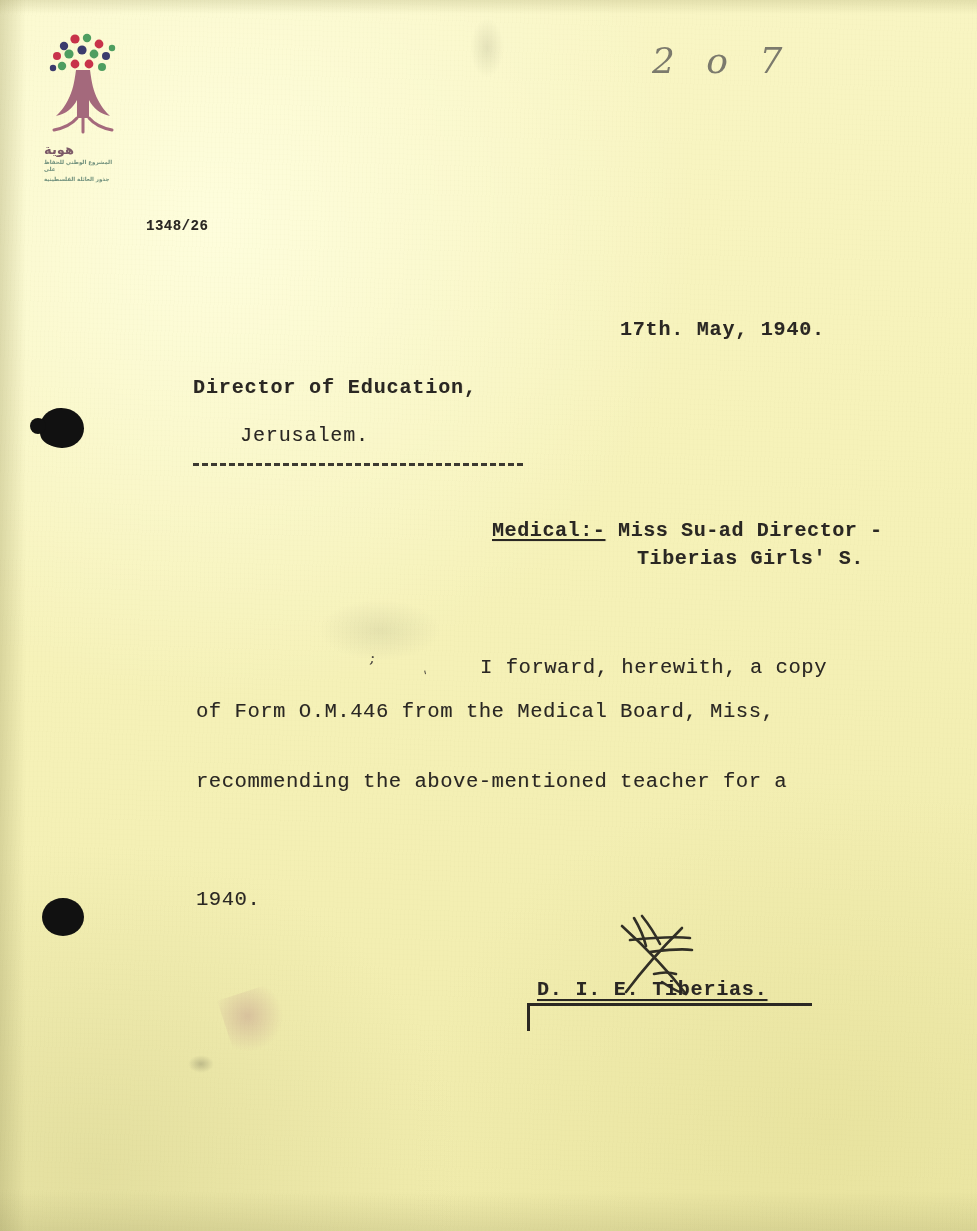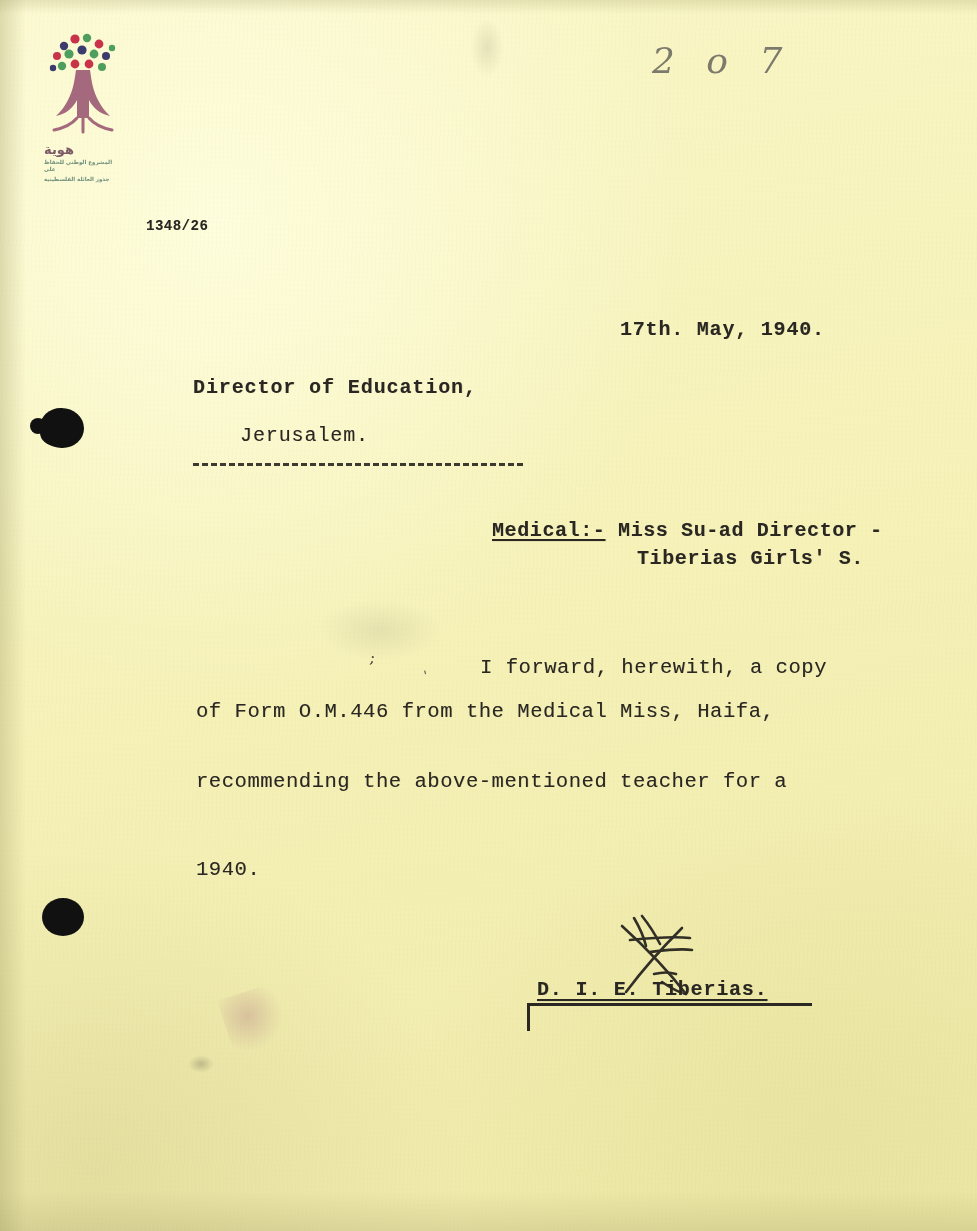--- a/index.html
+++ b/index.html
@@ -144,21 +144,21 @@
   }
   .body-line {
     font-size: 20.5px;
     letter-spacing: 0.55px;
     left: 196px;
   }
   #body-l1 { top: 645px; left: 480px; margin-top: 11px; }
   #body-l2 { top: 700px; }
   #body-l3 { top: 770px; }
   #body-l4 { top: 810px; }
-  #body-l5 { top: 858px; }
+  #body-l5 { top: 888px; }
 
   #signature-name {
     left: 537px;
     top: 978px;
     font-size: 20px;
     font-weight: bold;
     letter-spacing: 0.8px;
     text-decoration: underline;
     text-decoration-thickness: 2px;
     text-underline-offset: 4px;
@@ -325,21 +325,21 @@
   <div class="typed" id="addr-line2">Jerusalem.</div>
   <div id="addr-rule"></div>
 
   <div class="typed" id="subject-label"><span class="ul">Medical:-</span> <span>Miss Su-ad Director -</span></div>
   <div class="typed" id="subject-line2">Tiberias Girls' S.</div>
 
   <div class="tick-mark" id="tick-1">;</div>
   <div class="tick-mark" id="tick-2">'</div>
 
   <div class="typed body-line" id="body-l1">I forward, herewith, a copy</div>
-  <div class="typed body-line" id="body-l2">of Form O.M.446 from the Medical Miss, Haifa,</div>
+  <div class="typed body-line" id="body-l2">of Form O.M.446 from the Medical Board, Miss,</div>
   <div class="typed body-line" id="body-l3">recommending the above-mentioned teacher for a</div>
   <div class="typed body-line" id="body-l5">1940.</div>
 
   <svg id="sig-scribble" viewBox="0 0 100 90">
     <g stroke="#1d1b18" stroke-width="2.6" fill="none" stroke-linecap="round">
       <path d="M12 14 C34 34 56 56 76 82"></path>
       <path d="M72 16 C52 36 34 56 16 80"></path>
       <path d="M24 6 C30 16 34 26 36 34"></path>
       <path d="M32 4 C40 14 46 24 50 32"></path>
       <path d="M20 28 C40 26 62 24 80 26"></path>

